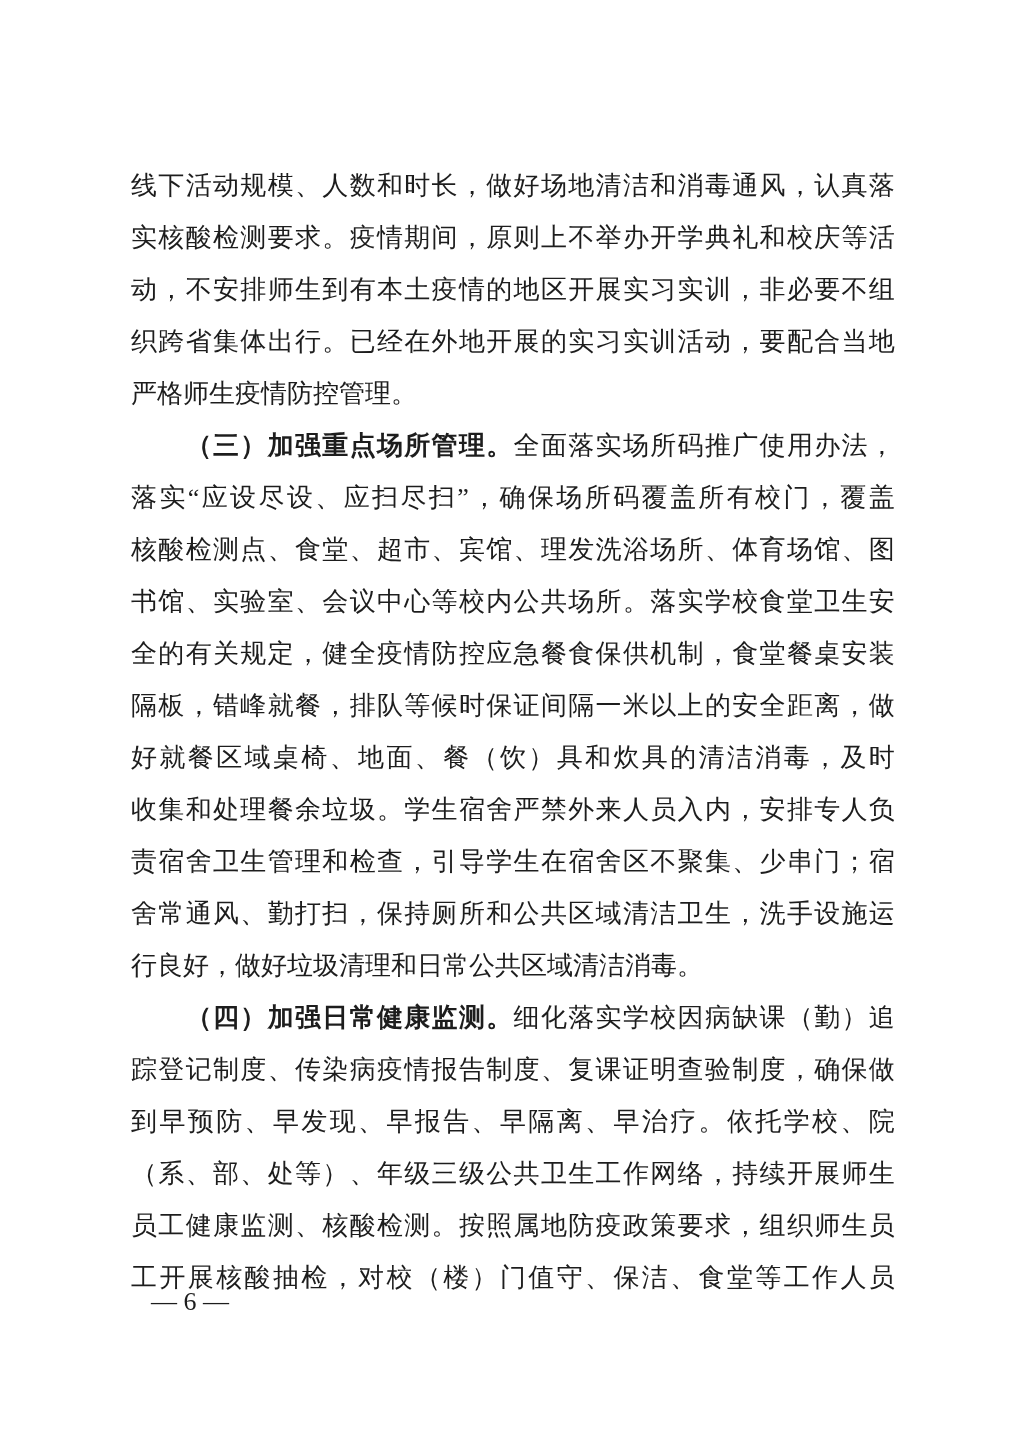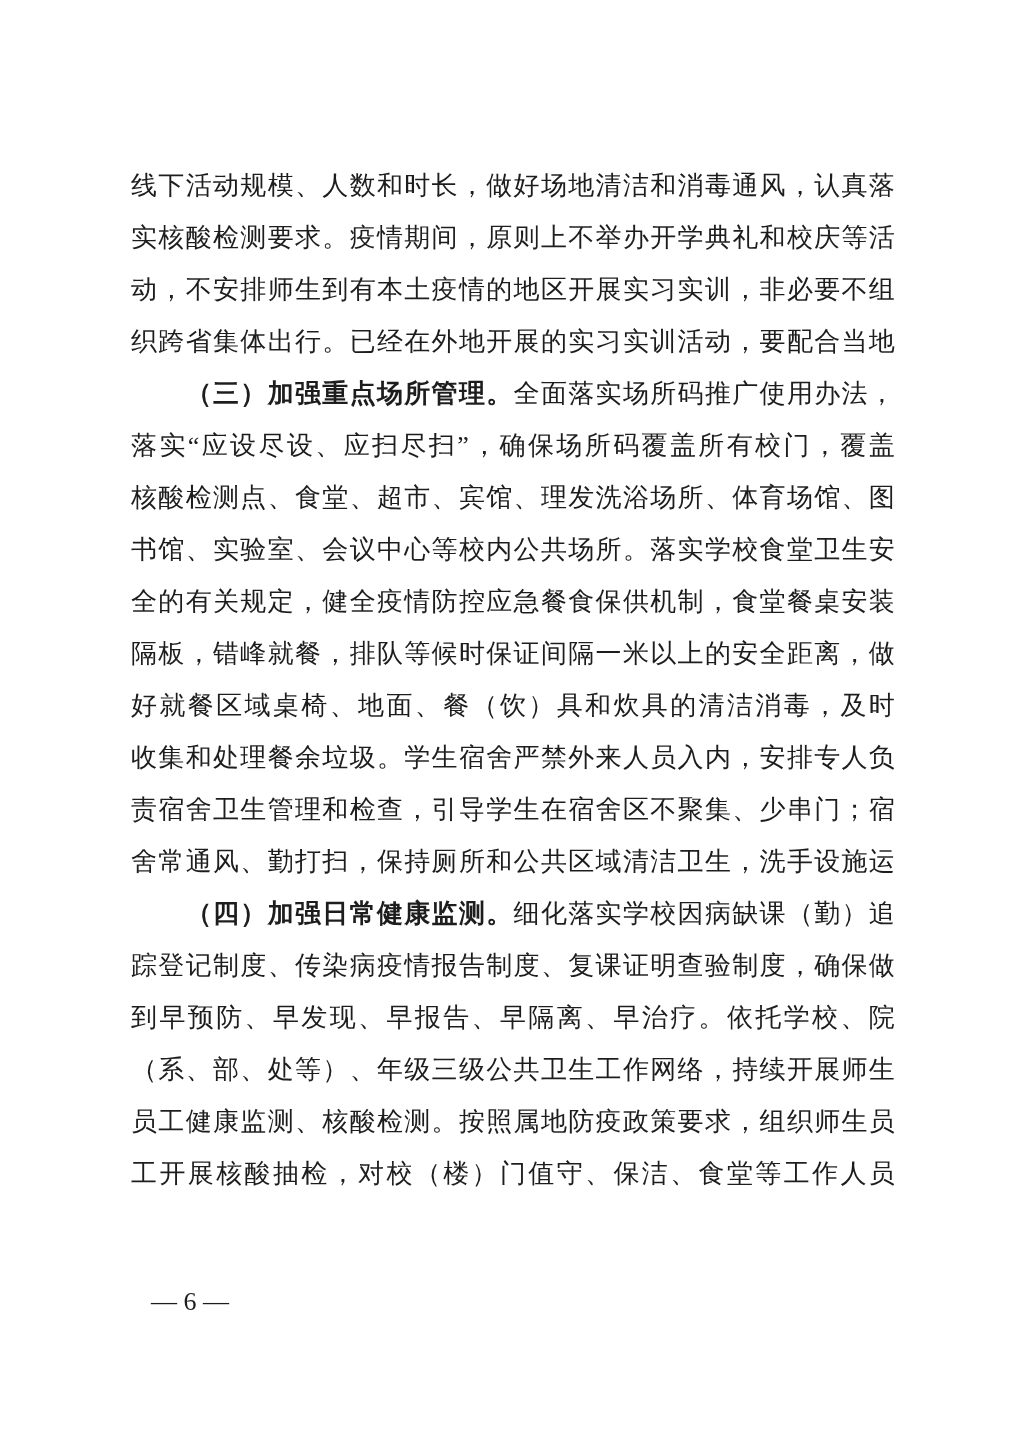--- a/index.html
+++ b/index.html
@@ -171,20 +171,21 @@
         <span class="ch">训</span>
         <span class="ch">活</span>
         <span class="ch">动</span>
         <span class="ch">，</span>
         <span class="ch">要</span>
         <span class="ch">配</span>
         <span class="ch">合</span>
         <span class="ch">当</span>
         <span class="ch">地</span>
       </div>
+      <div class="line"><span>严格师生疫情防控管理。</span></div>
       <div class="line fill">
         <span class="ch">　</span>
         <span class="ch">　</span>
         <span class="ch bold">（</span>
         <span class="ch bold">三</span>
         <span class="ch bold">）</span>
         <span class="ch bold">加</span>
         <span class="ch bold">强</span>
         <span class="ch bold">重</span>
         <span class="ch bold">点</span>
@@ -470,20 +471,21 @@
         <span class="ch">洁</span>
         <span class="ch">卫</span>
         <span class="ch">生</span>
         <span class="ch">，</span>
         <span class="ch">洗</span>
         <span class="ch">手</span>
         <span class="ch">设</span>
         <span class="ch">施</span>
         <span class="ch">运</span>
       </div>
+      <div class="line"><span>行良好，做好垃圾清理和日常公共区域清洁消毒。</span></div>
       <div class="line fill">
         <span class="ch">　</span>
         <span class="ch">　</span>
         <span class="ch bold">（</span>
         <span class="ch bold">四</span>
         <span class="ch bold">）</span>
         <span class="ch bold">加</span>
         <span class="ch bold">强</span>
         <span class="ch bold">日</span>
         <span class="ch bold">常</span>

